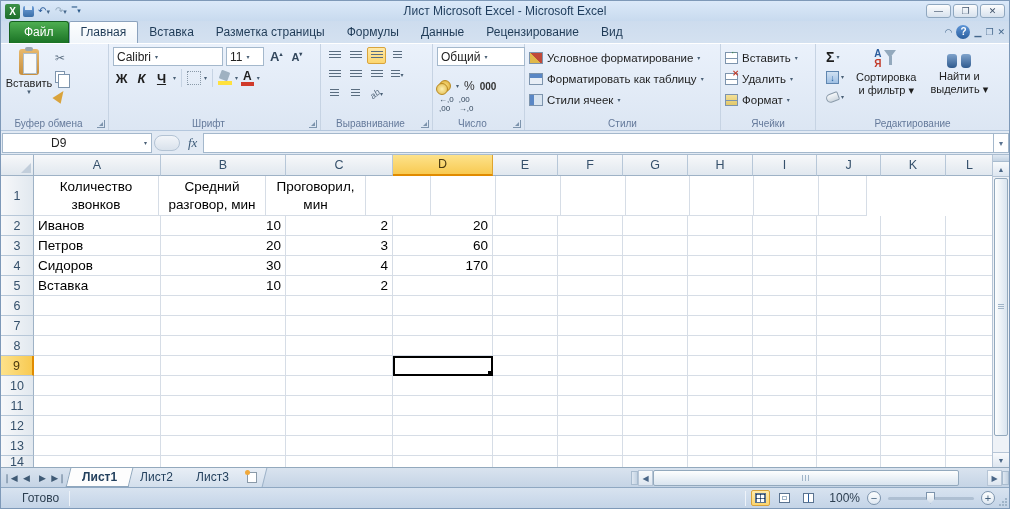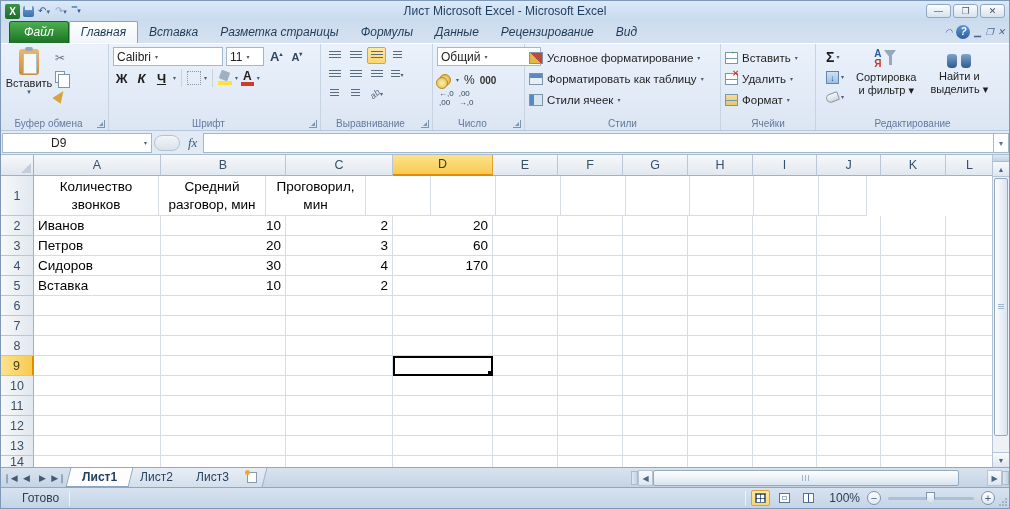--- a/index.html
+++ b/index.html
@@ -18,21 +18,21 @@
             position:relative; }
   .floppy::after { content:""; position:absolute; left:2px; top:0; width:7px; height:4px; background:#dce8f5; }
   .qdrop { font-size:7px; color:#44678c; }
   .win-title { position:absolute; left:0; right:0; text-align:center; font-size:12px; color:#1e3c5c; }
   .winbtns { margin-left:auto; display:flex; gap:2px; padding-right:4px; position:relative; z-index:2;}
   .wbtn { width:25px; height:14px; background:linear-gradient(#fdfdfd,#d7e2ee); border:1px solid #8fa7bf;
           border-radius:3px; font-size:9px; color:#40536b; text-align:center; line-height:12px; }
 
   
   .tabrow { height:22px; background:linear-gradient(#cddcee,#d4e1f0); display:flex; align-items:flex-start;
-            flex:none; position:relative;font-style:italic; }
+            flex:none; position:relative; }
   .rtab { font-size:12px; color:#1f3b57; padding:3px 11px 4px; cursor:default; }
   .rtab.file { background:linear-gradient(#4eae51,#1a7325); color:#fff; border-radius:3px 3px 0 0;
                margin-left:8px; padding:3px 14px 4px; border:1px solid #15611f; border-bottom:none; }
   .rtab.active { background:linear-gradient(#fdfefe,#f0f5fa); border:1px solid #8ba2bd; border-bottom:none;
                  border-radius:2px 2px 0 0; }
   .tabrow-right { position:absolute; right:4px; top:4px; display:flex; gap:4px; align-items:center; }
   .minirb { font-size:9px; color:#44678c; }
   .helpbtn { width:14px; height:14px; border-radius:50%; background:linear-gradient(#5e96d8,#2c5f9e);
              color:#fff; font-size:10px; font-weight:bold; text-align:center; line-height:14px; }
 
@@ -87,21 +87,21 @@
   .g-align { width:112px; }
   .arow { display:flex; align-items:center; gap:2px; margin-bottom:2px; }
   .aic { width:19px; height:17px; display:flex; align-items:center; justify-content:center; border-radius:2px; }
   .aic.on { background:linear-gradient(#ffe9a8,#fcd66f); border:1px solid #d9a43c; }
   .lines { width:12px; height:9px; background:repeating-linear-gradient(#5a6d80 0 1px, transparent 1px 3px); }
   .lines.sm { width:9px; }
   .rot-ab { font-size:9px; color:#5a6d80; transform:rotate(-40deg); font-style:italic; }
 
   
   .g-num { width:92px; }
-  .c-fmtnum { width:104px; margin-bottom:7px; }
+  .c-fmtnum { width:88px; margin-bottom:13px; }
   .nrow { display:flex; align-items:center; gap:5px; margin-bottom:3px; padding-left:2px; }
   .coin { width:12px; height:12px; border-radius:50%; background:radial-gradient(#ffe88a,#d8a430); border:1px solid #b98a22; position:relative; }
   .coin::before { content:""; position:absolute; left:-4px; top:2px; width:10px; height:10px; border-radius:50%; background:radial-gradient(#fdf0b0,#e0b84a); border:1px solid #b98a22; }
   .pct { font-size:12px; color:#333; }
   .zeros { font-size:10px; font-weight:bold; color:#333; letter-spacing:0; }
   .dec { font-size:8px; color:#33475c; line-height:1.1; white-space:pre; }
 
   
   .g-styles { width:196px; } .g-cells { width:95px; }
   .srow { display:flex; align-items:center; gap:4px; height:21px; font-size:11.5px; color:#1e1e1e; white-space:nowrap; }

